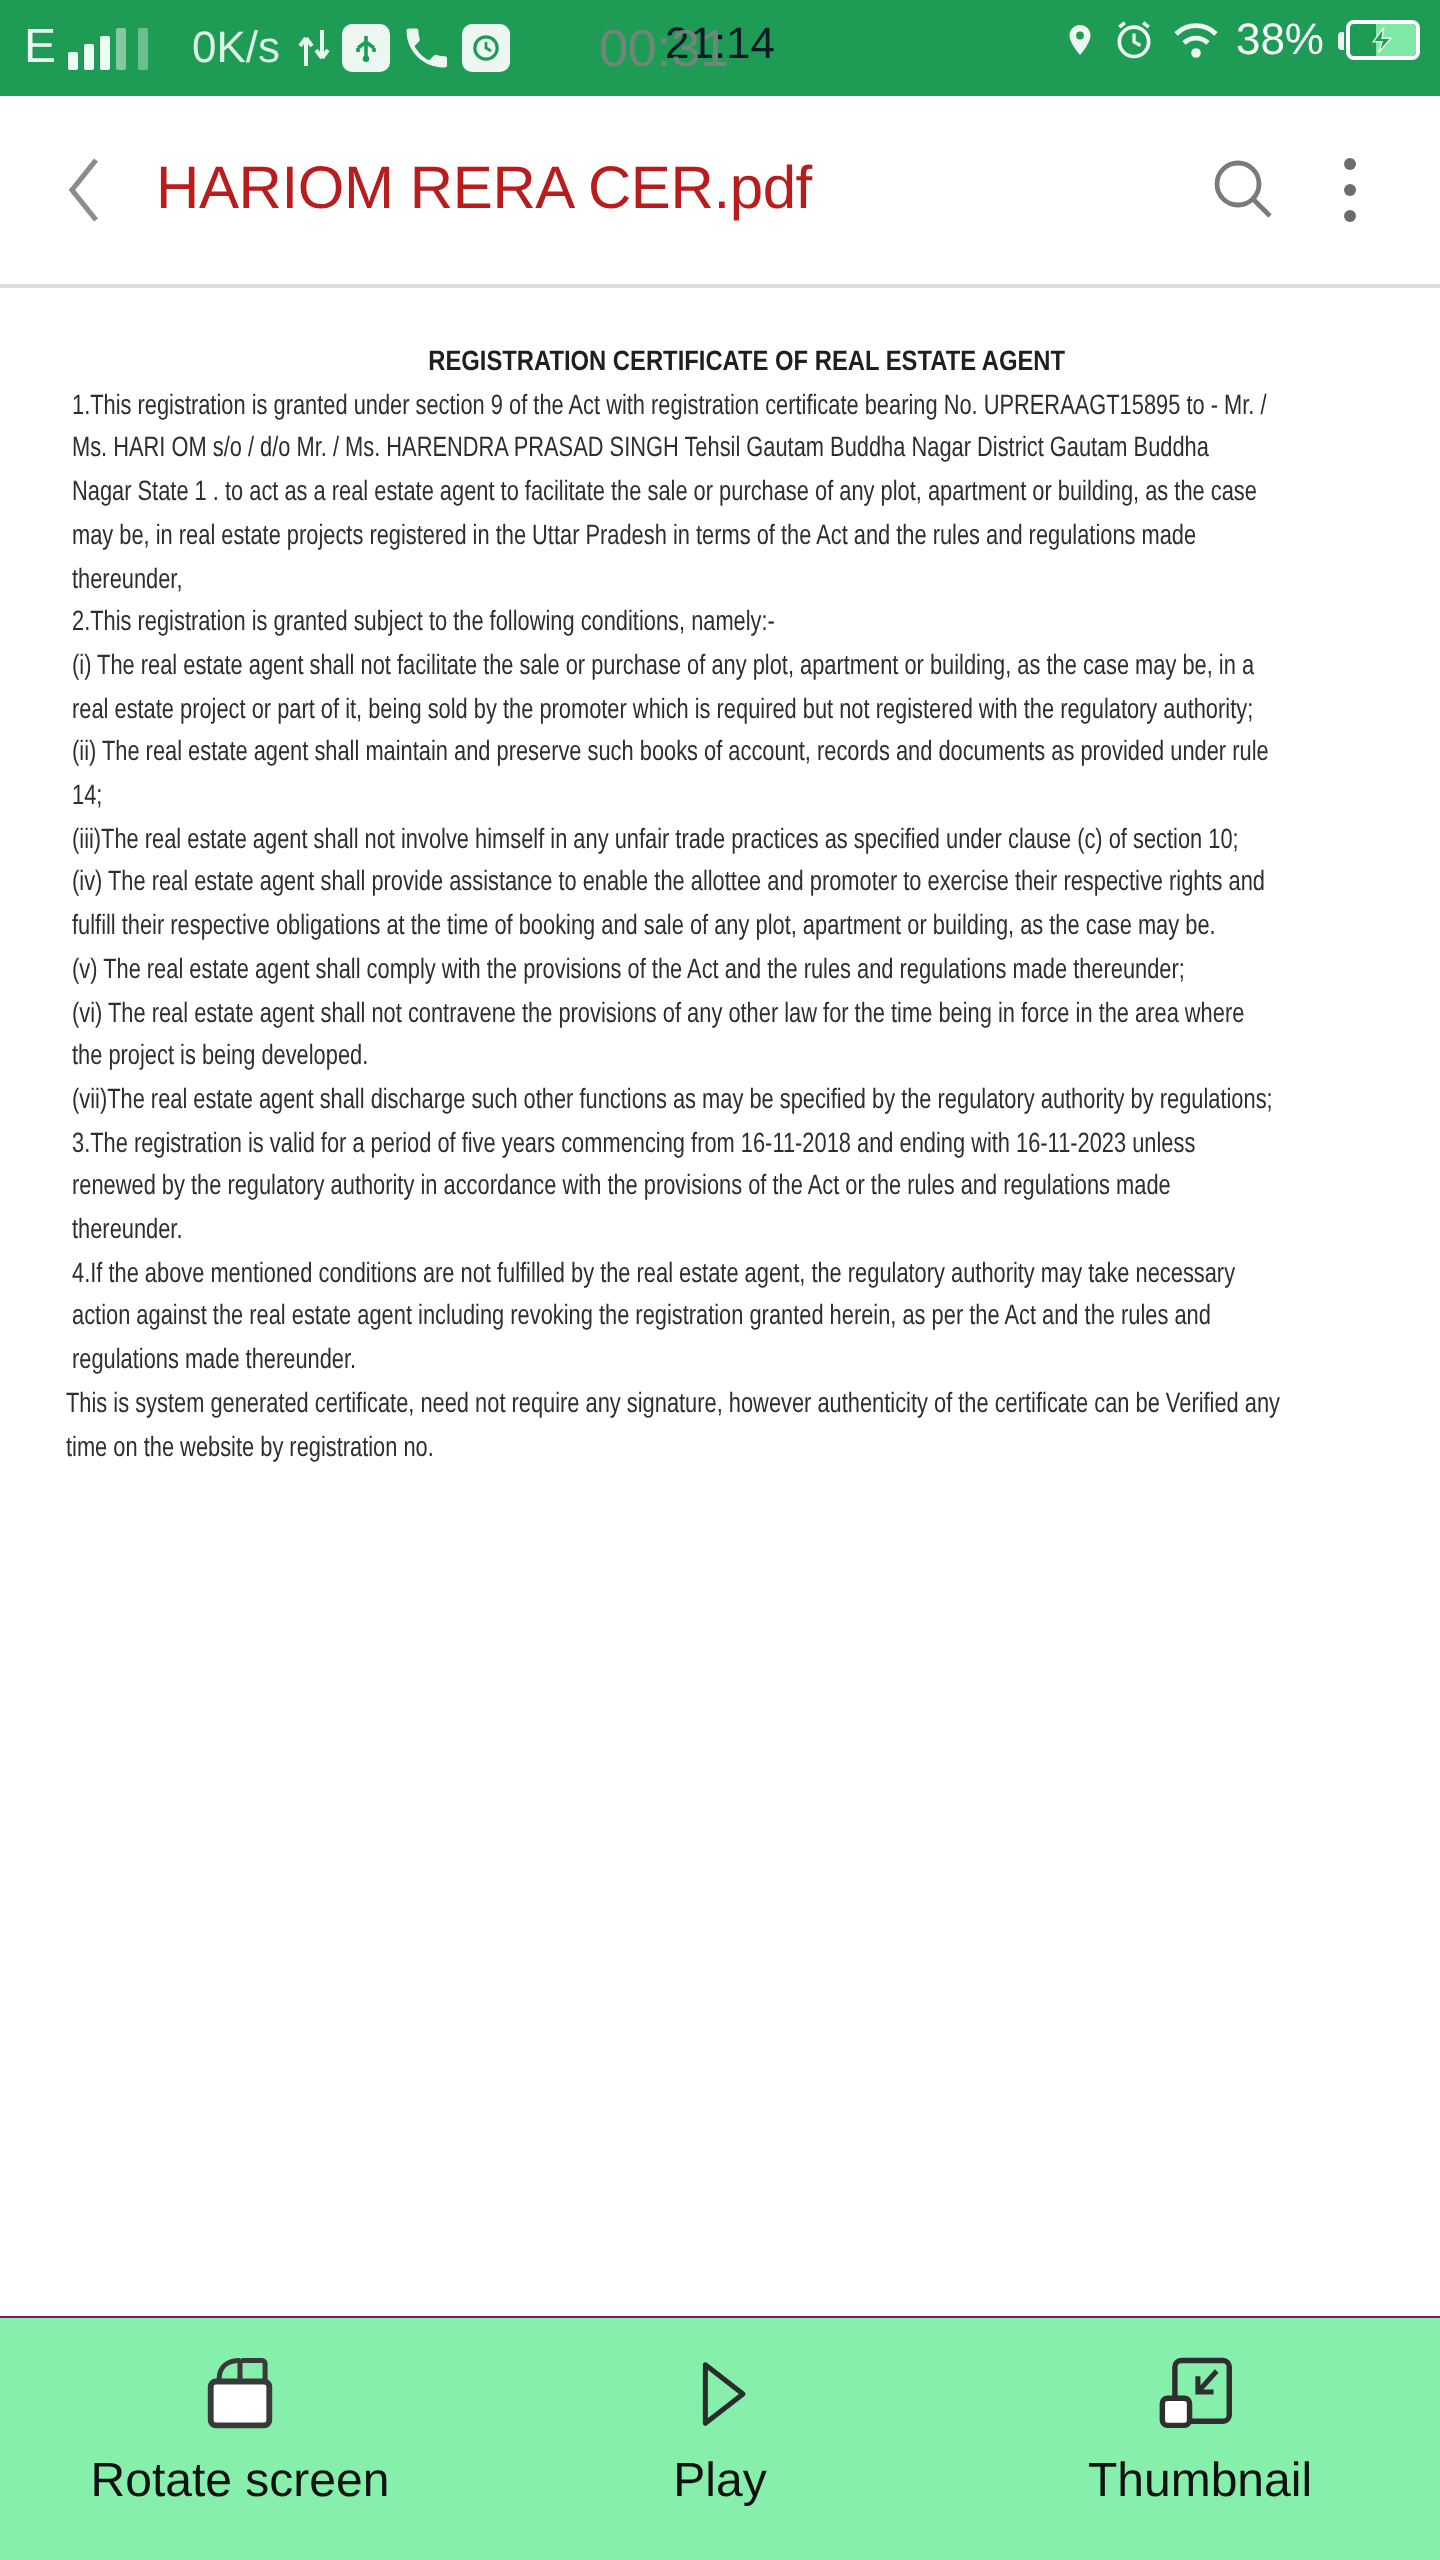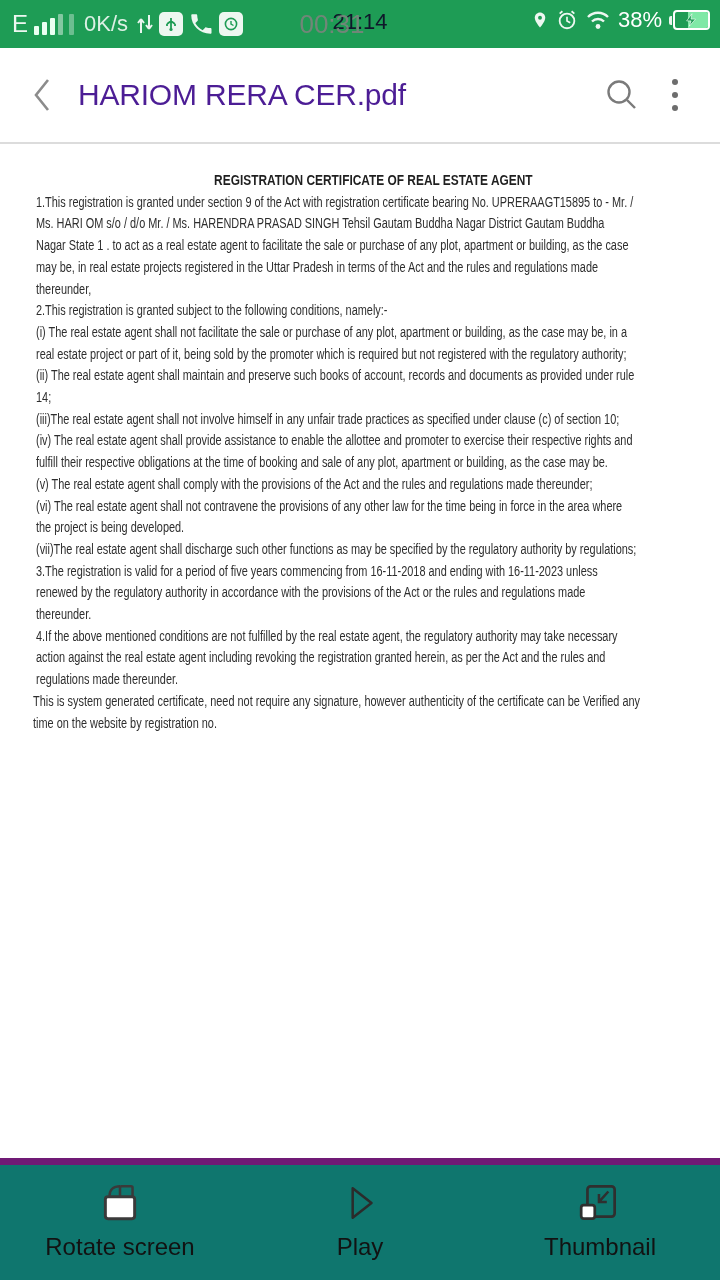--- a/index.html
+++ b/index.html
@@ -10,21 +10,21 @@
   
   .status-bar { position:relative; height:48px; flex:0 0 48px; background:#1e9c55; color:#fff; overflow:hidden; }
   .sb-left { position:absolute; left:12px; top:0; height:48px; display:flex; align-items:center; gap:6px; }
   .sb-net-type { font-size:24px; color:rgba(255,255,255,.92); }
   .sb-bars { display:flex; align-items:flex-end; gap:3px; height:22px; }
   .sb-bars i { display:block; width:5px; background:#eafff2; border-radius:1px; }
   .sb-bars i:nth-child(1){height:9px;} .sb-bars i:nth-child(2){height:13px;}
   .sb-bars i:nth-child(3){height:17px;}
   .sb-bars i:nth-child(4){height:21px; background:rgba(255,255,255,.45);}
   .sb-dimbar { width:5px; height:21px; background:rgba(255,255,255,.35); border-radius:1px; }
-  .sb-speed { font-size:22px; color:rgba(255,255,255,.85); margin-left:4px; }
+  .sb-speed { font-size:22px; color:rgba(255,255,255,.85); margin-left:16px; }
   .sb-lefticons { display:flex; align-items:center; gap:5px; margin-left:2px; }
   .badge { width:24px; height:24px; background:rgba(255,255,255,.92); border-radius:5px;
            display:flex; align-items:center; justify-content:center; }
   .sb-time-center { position:absolute; left:50%; top:0; transform:translateX(-50%); height:44px;
            display:flex; align-items:center; font-size:22px; color:#0f172a; z-index:1; }
   .sb-right { position:absolute; right:10px; top:0; height:40px; display:flex; align-items:center; gap:7px; z-index:1; }
   .sb-batt-pct { font-size:22px; color:#fff; }
   .battery { display:flex; align-items:center; }
   .batt-nub { width:3px; height:9px; background:rgba(255,255,255,.9); border-radius:2px 0 0 2px; margin-right:1px; }
   .batt-body { position:relative; width:37px; height:20px; border:2px solid #fff; border-radius:4px; overflow:hidden; }
@@ -33,38 +33,38 @@
   .call-banner { position:absolute; left:0; top:0; width:100%; height:48px; display:flex;
            align-items:center; justify-content:center; gap:22px; z-index:2; pointer-events:auto;
            transform:translateX(-28px); }
   .call-banner .cb-text { font-size:26px; color:rgba(120,132,124,.92); white-space:nowrap; }
   .call-banner .cb-timer { font-size:26px; color:rgba(120,132,124,.92); }
 
   
   .toolbar { height:96px; flex:0 0 96px; background:#fff; border-bottom:2px solid #dcdcdc;
              display:flex; align-items:center; padding:0 20px; }
   .tb-back { width:44px; height:60px; display:flex; align-items:center; justify-content:center; }
-  .tb-title { font-size:30px; color:#4c1d95; margin-left:14px; flex:1; white-space:nowrap;
+  .tb-title { font-size:30px; color:#b91c1c; margin-left:14px; flex:1; white-space:nowrap;
               overflow:hidden; letter-spacing:-0.2px; }
   .tb-search { width:56px; height:60px; display:flex; align-items:center; justify-content:center; }
   .tb-menu { width:50px; height:60px; display:flex; flex-direction:column; align-items:center;
              justify-content:center; gap:7px; }
   .tb-menu b { width:6px; height:6px; border-radius:50%; background:#6d6d6d; }
 
   
   .content { flex:1 1 auto; background:#fff; overflow:hidden; position:relative; }
   .pdf-page { padding:26px 10px 0 36px; color:#2e2e2e; }
   .doc-heading { text-align:center; line-height:21.7px; font-size:14px; font-weight:700; color:#1f1f1f; }
   .doc-heading span { display:inline-block; transform:scaleX(.85); transform-origin:50% 50%; white-space:nowrap; }
   .doc-line { white-space:nowrap; font-size:14px; line-height:21.7px; transform:scaleX(.78);
               transform-origin:0 50%; color:#2e2e2e; }
   .doc-line.note { margin-left:-3px; }
 
   
-  .bottom-bar { height:122px; flex:0 0 122px; background:#0f766e; border-top:7px solid #701a75;
+  .bottom-bar { height:122px; flex:0 0 122px; background:#86efac; border-top:1px solid #701a75;
                 display:flex; align-items:stretch; }
   .bb-item { flex:1; display:flex; flex-direction:column; align-items:center; justify-content:flex-start;
              padding-top:12px; cursor:pointer; }
   .bb-icon { height:52px; display:flex; align-items:center; justify-content:center; }
   .bb-label { font-size:24px; color:#121212; margin-top:4px; white-space:nowrap; }
 </style>
 </head>
 <body>
 
 <div class="screen">

